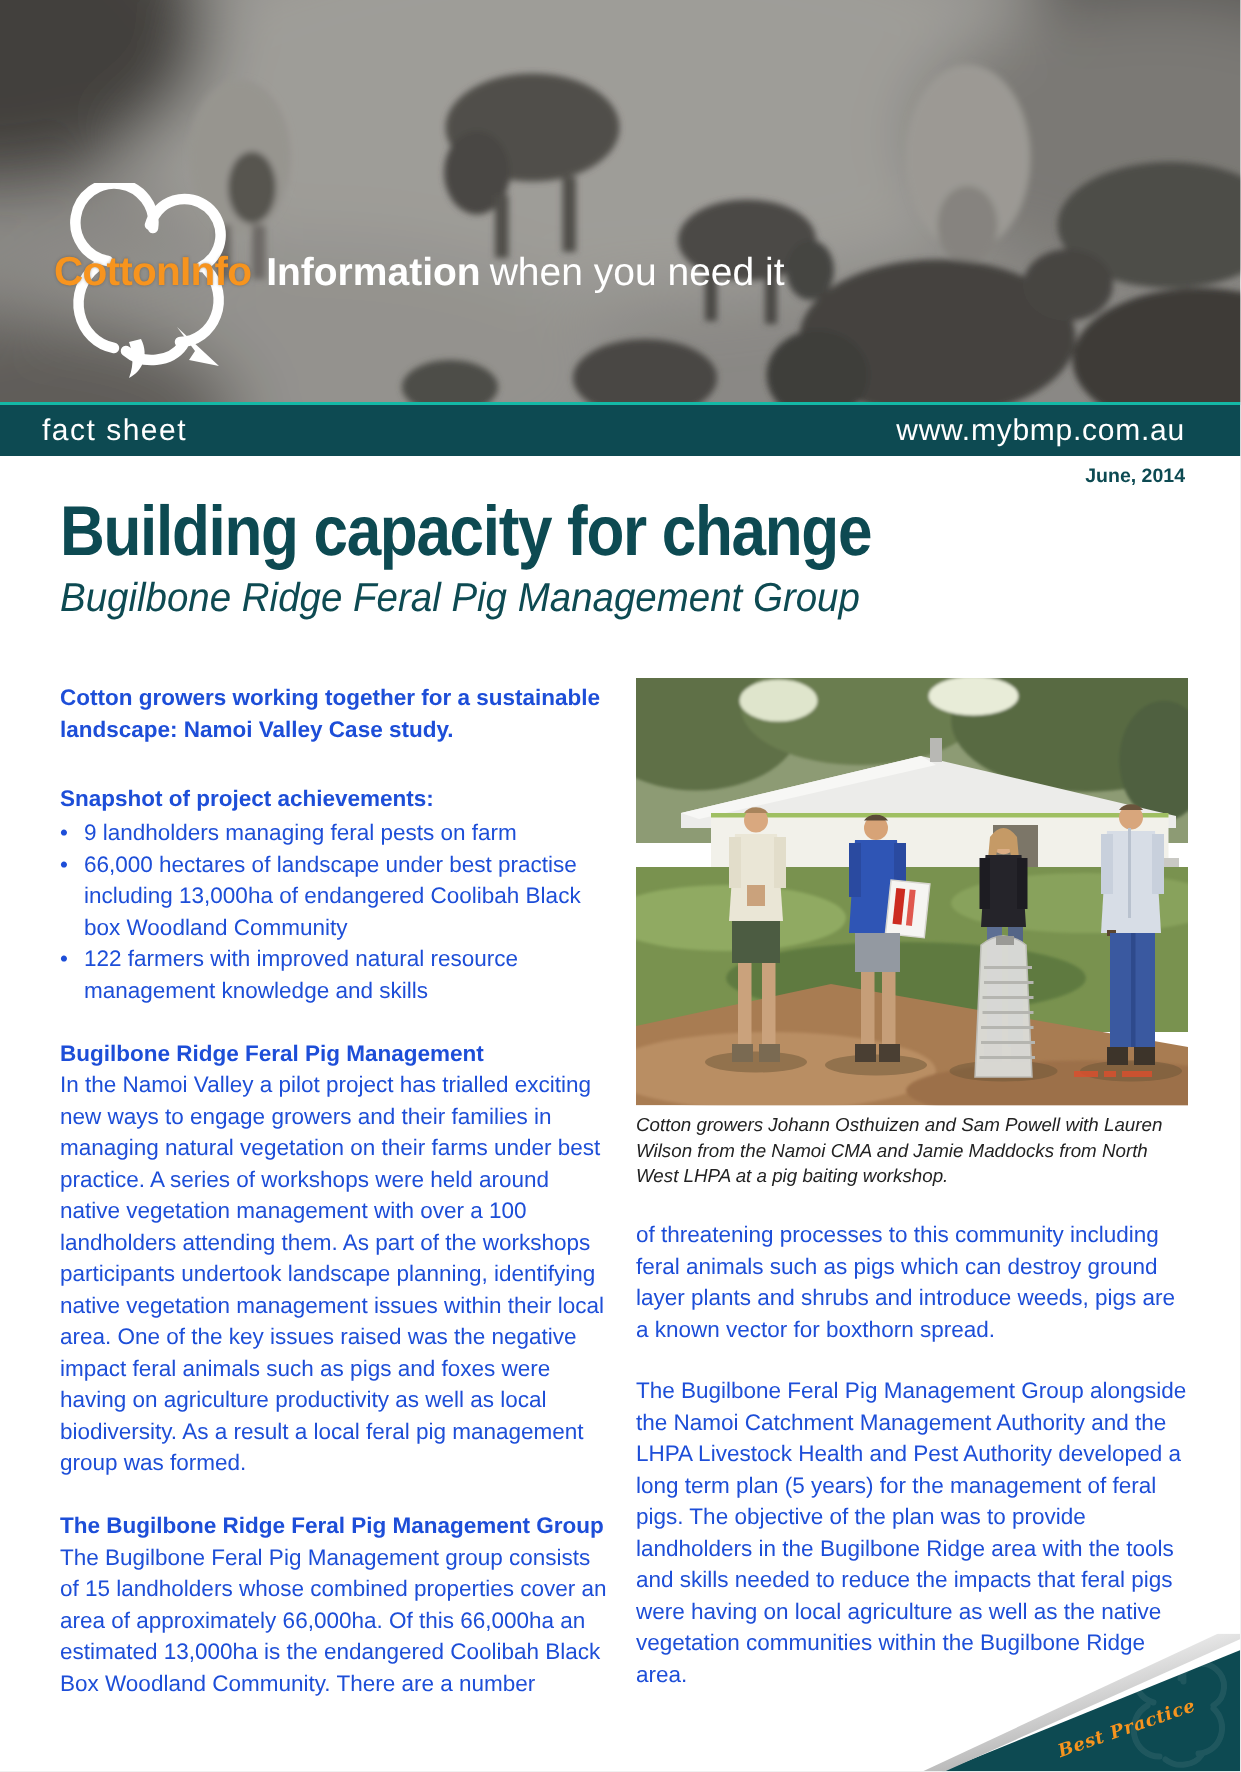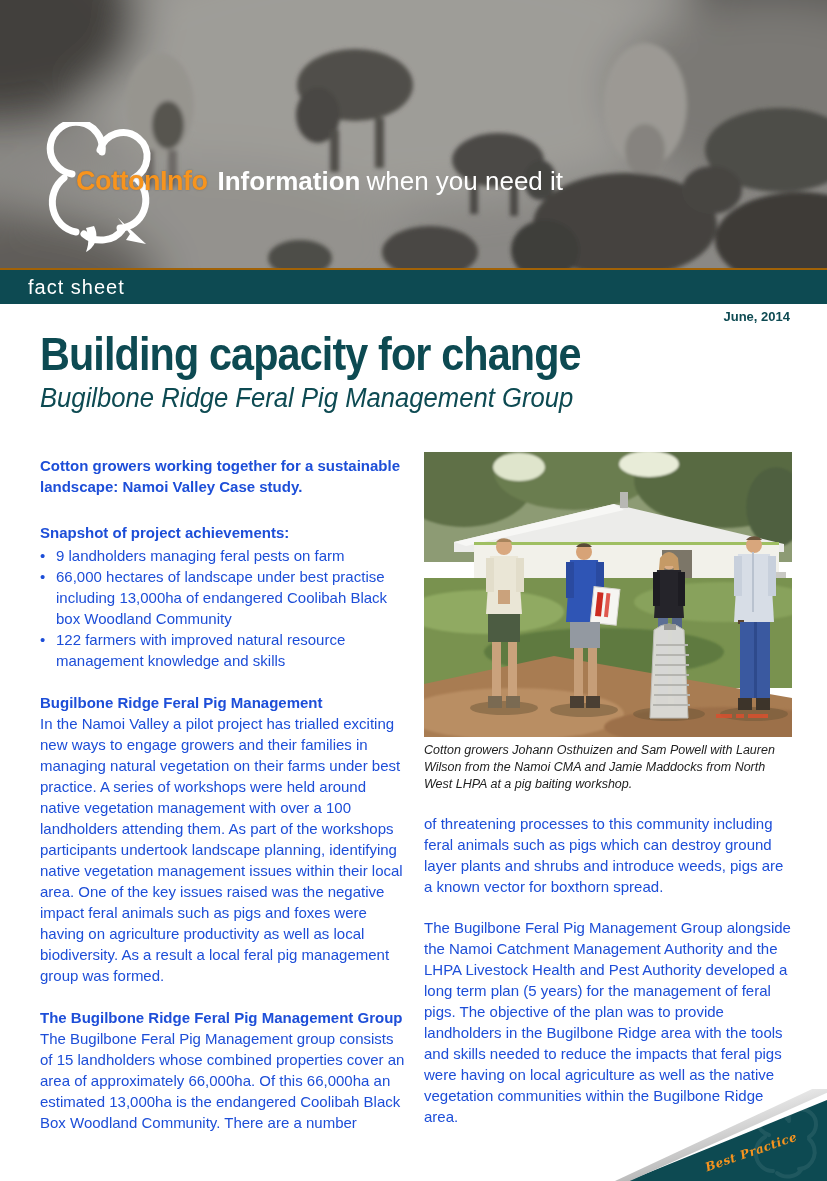--- a/index.html
+++ b/index.html
@@ -8,32 +8,32 @@
     position:relative; width:827px; height:1181px;
     background:#ffffff; overflow:hidden; margin:0 auto;
     font-family:"Liberation Sans", sans-serif; color:#1c1c1c;
   }
 
   
   .hero { position:absolute; left:0; top:0; width:827px; height:268px; overflow:hidden; }
   .hero svg { display:block; }
 
   .logo-wrap { position:absolute; left:34px; top:122px; width:130px; height:130px; }
-  .brand-line { position:absolute; left:36px; top:166px; white-space:nowrap;margin-left:40px; }
+  .brand-line { position:absolute; left:36px; top:166px; white-space:nowrap; }
   .brand-line .logo-text {
     font-size:27px; font-weight:bold; color:#f7941e; letter-spacing:-0.5px;
     text-shadow:0 0 2px rgba(60,60,60,.45);
   }
   .brand-line .tag-bold { font-size:26px; font-weight:bold; color:#ffffff; margin-left:10px; }
   .brand-line .tag-rest { font-size:26px; font-weight:normal; color:#ffffff; margin-left:6px; }
 
   
   .banner {
     position:absolute; left:0; top:268px; width:827px; height:36px;
-    background:#0d4a52; border-top:2px solid #a16207;
+    background:#0d4a52; border-top:2px solid #14b8a6;
     display:flex; align-items:center; justify-content:space-between;
     padding:0 37px 0 28px;
   }
   .banner .fact { color:#fff; font-size:20px; letter-spacing:1px; }
   .banner .url  { color:#fff; font-size:20px; letter-spacing:0.5px; }
 
   .date {
     position:absolute; right:37px; top:309px;
     font-size:13px; font-weight:bold; color:#0d4a52;
   }
@@ -166,20 +166,21 @@
         <path d="M60,104 C66,116 60,126 52,130 C56,120 54,112 52,106 Z" fill="#ffffff"></path>
       </svg>
     </div>
     <div class="brand-line">
       <span class="logo-text">CottonInfo</span><span class="tag-bold">Information</span><span class="tag-rest">when you need it</span>
     </div>
   </div>
 
   <div class="banner">
     <span class="fact">fact sheet</span>
+    <span class="url">www.mybmp.com.au</span>
   </div>
 
   <div class="date">June, 2014</div>
 
   <div class="title">Building capacity for change</div>
   <div class="subtitle">Bugilbone Ridge Feral Pig Management Group</div>
 
   <div class="col-left">
     <p class="body-text bold-text">Cotton growers working together for a sustainable landscape: Namoi Valley Case study.</p>
     <div class="h-gap-lg"></div>

